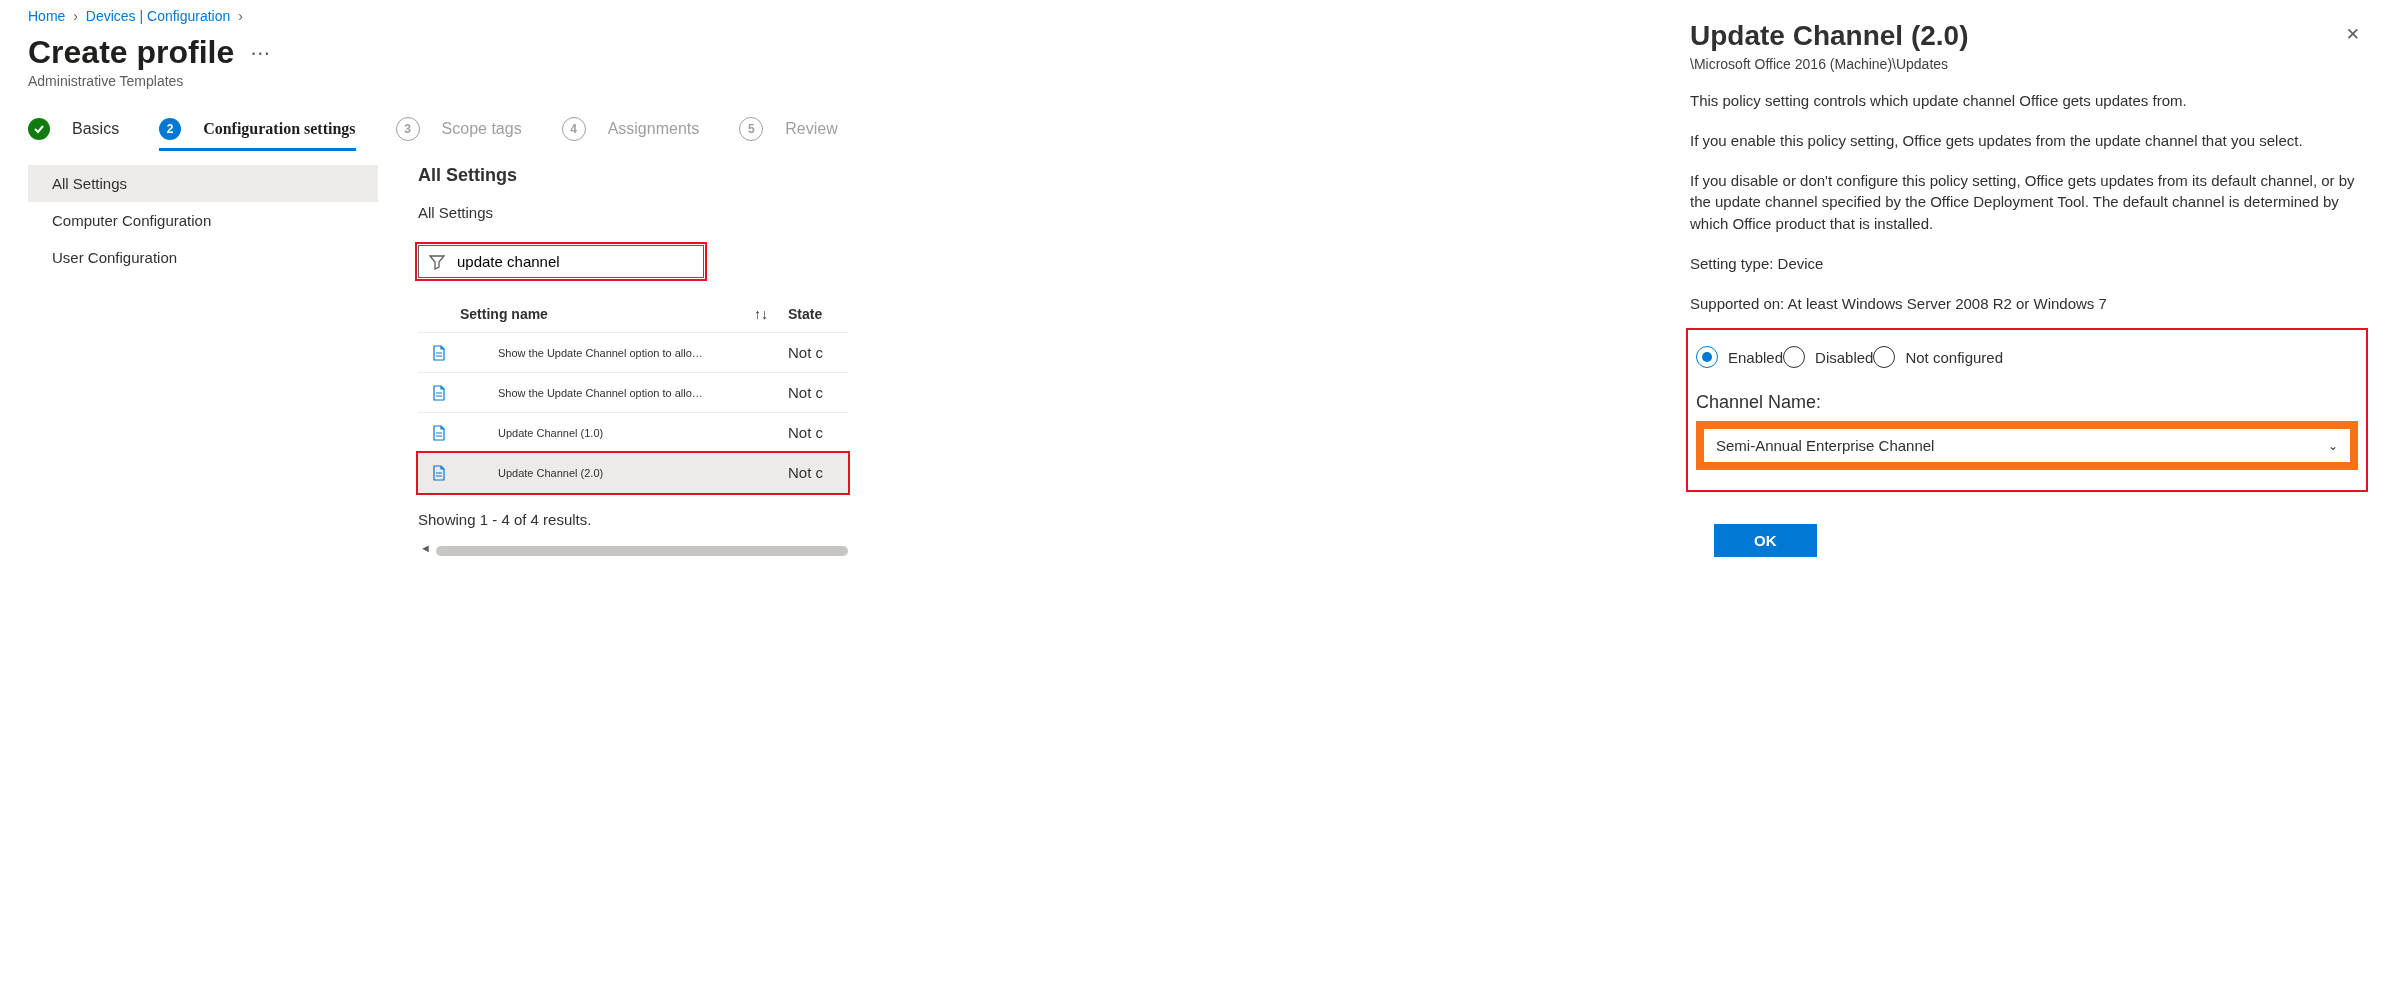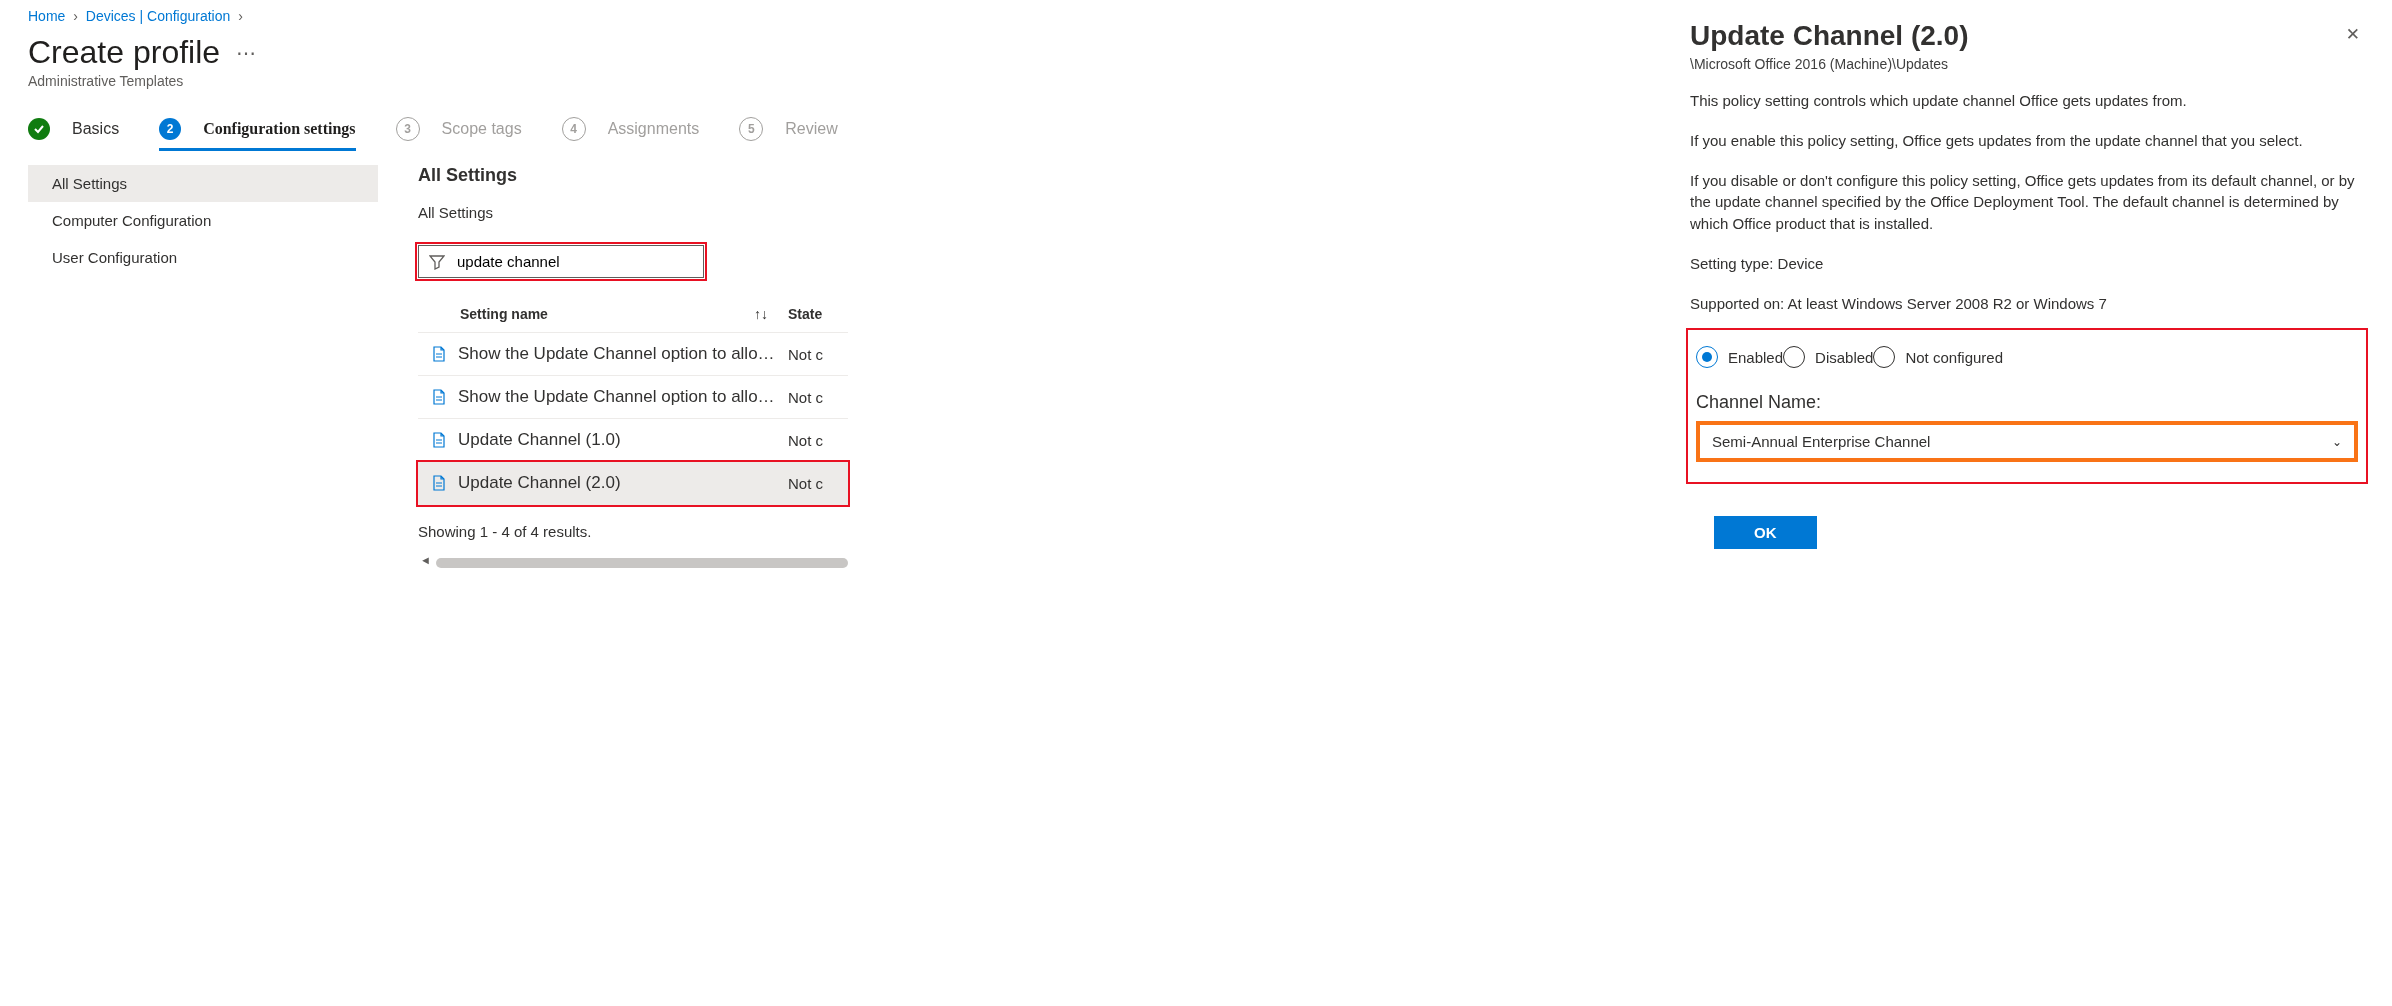--- a/index.html
+++ b/index.html
@@ -31,21 +31,21 @@
       color: #0078d4;
       text-decoration: none;
     }
     .page-title-row {
       display: flex;
       align-items: center;
       gap: 16px;
     }
     .page-title {
       font-size: 32px;
-      font-weight: 400;
+      font-weight: 700;
       color: #201f1e;
       margin: 0;
     }
     .more-dots {
       font-size: 20px;
       color: #605e5c;
       letter-spacing: 2px;
       cursor: pointer;
     }
     .page-subtitle {
@@ -193,21 +193,22 @@
       margin-left: 14px;
       margin-right: 12px;
       color: #0078d4;
       flex-shrink: 0;
     }
     .grid-row .name {
       flex: 1;
       white-space: nowrap;
       overflow: hidden;
       text-overflow: ellipsis;
-      font-size: 17px;
+      font-size: 11px;
+      margin-left: 40px;
     }
     .grid-row .state {
       width: 60px;
       font-size: 15px;
     }
     .results-count {
       margin-top: 18px;
       font-size: 15px;
     }
     .scroll-hint {
@@ -299,21 +300,21 @@
       height: 10px;
       background: #0078d4;
       border-radius: 50%;
     }
     .field-label {
       margin-top: 24px;
       font-size: 18px;
     }
     .select-box {
       margin-top: 8px;
-      border: 4px solid #f97316;
+      border: 8px solid #f97316;
       padding: 8px 12px;
       display: flex;
       justify-content: space-between;
       align-items: center;
       cursor: pointer;
       font-size: 15px;
     }
     .select-box .chev {
       font-size: 12px;
     }

